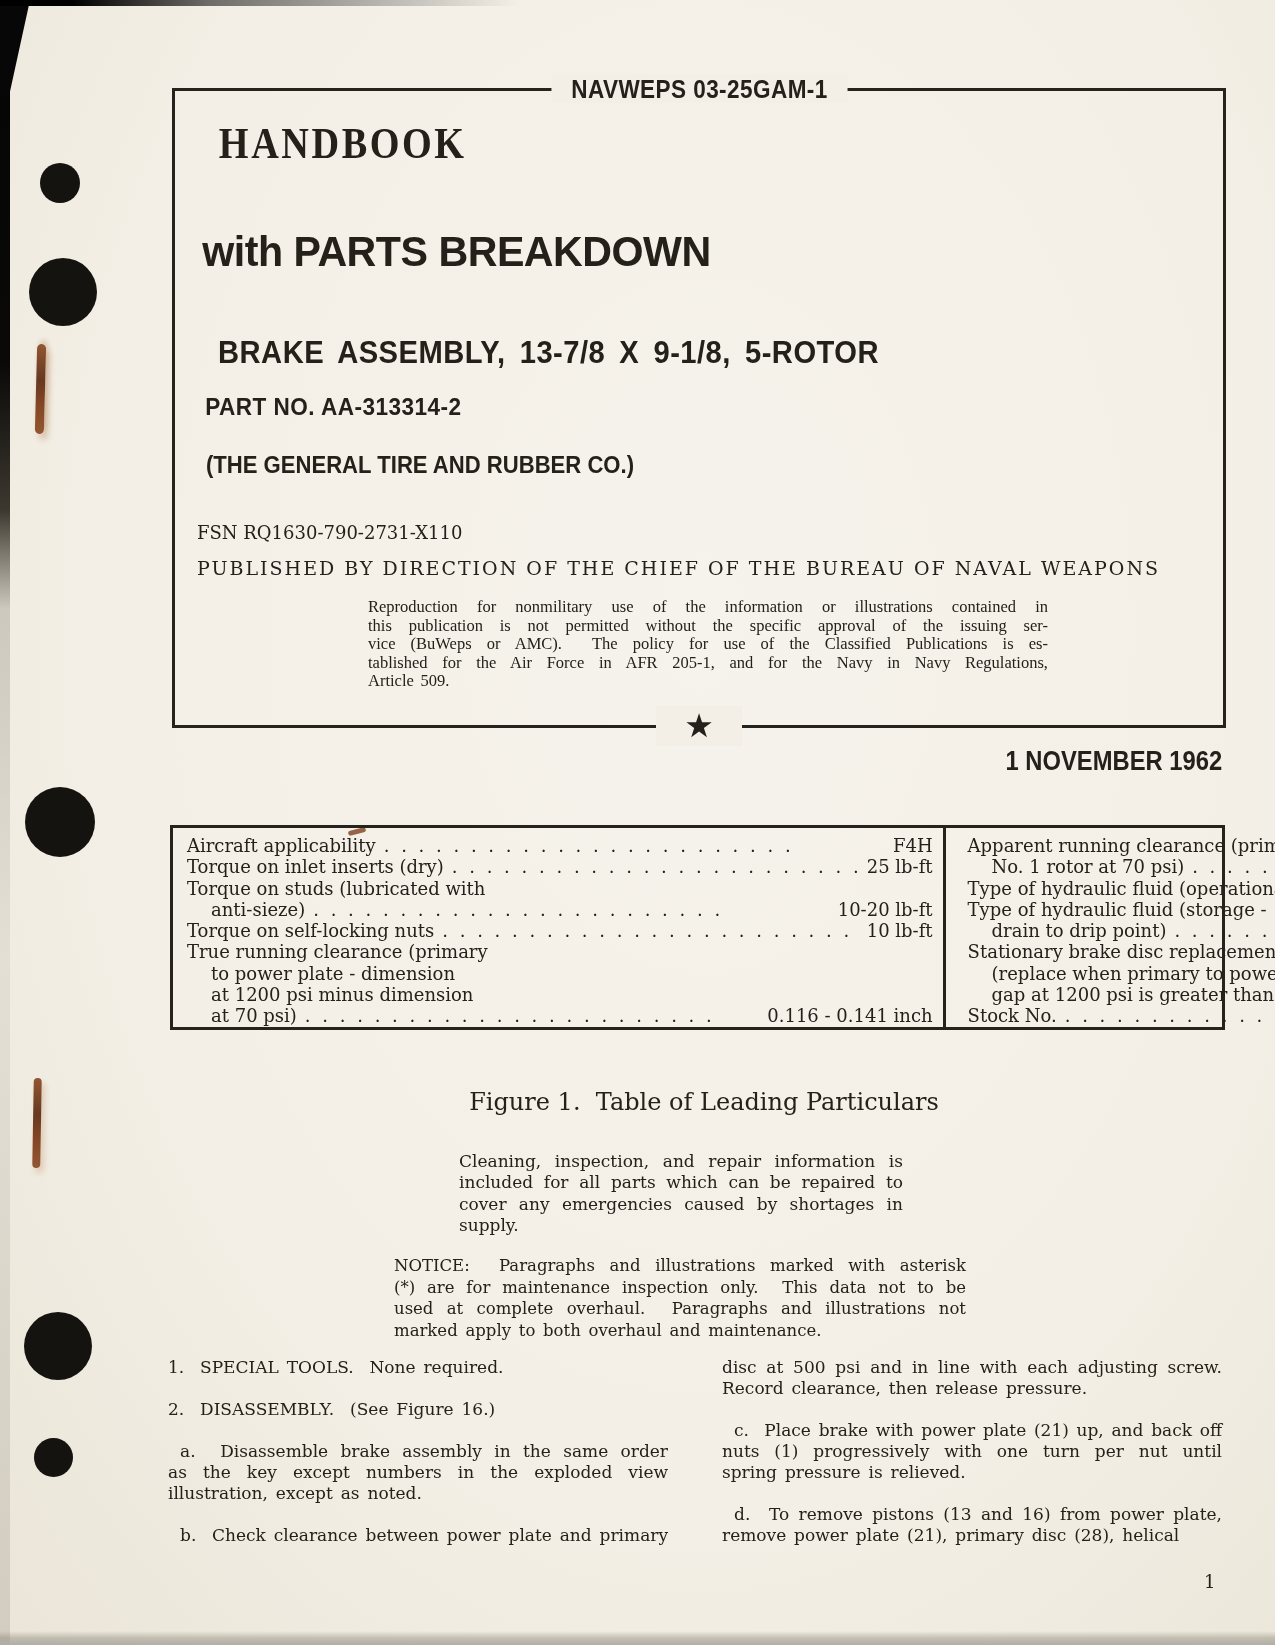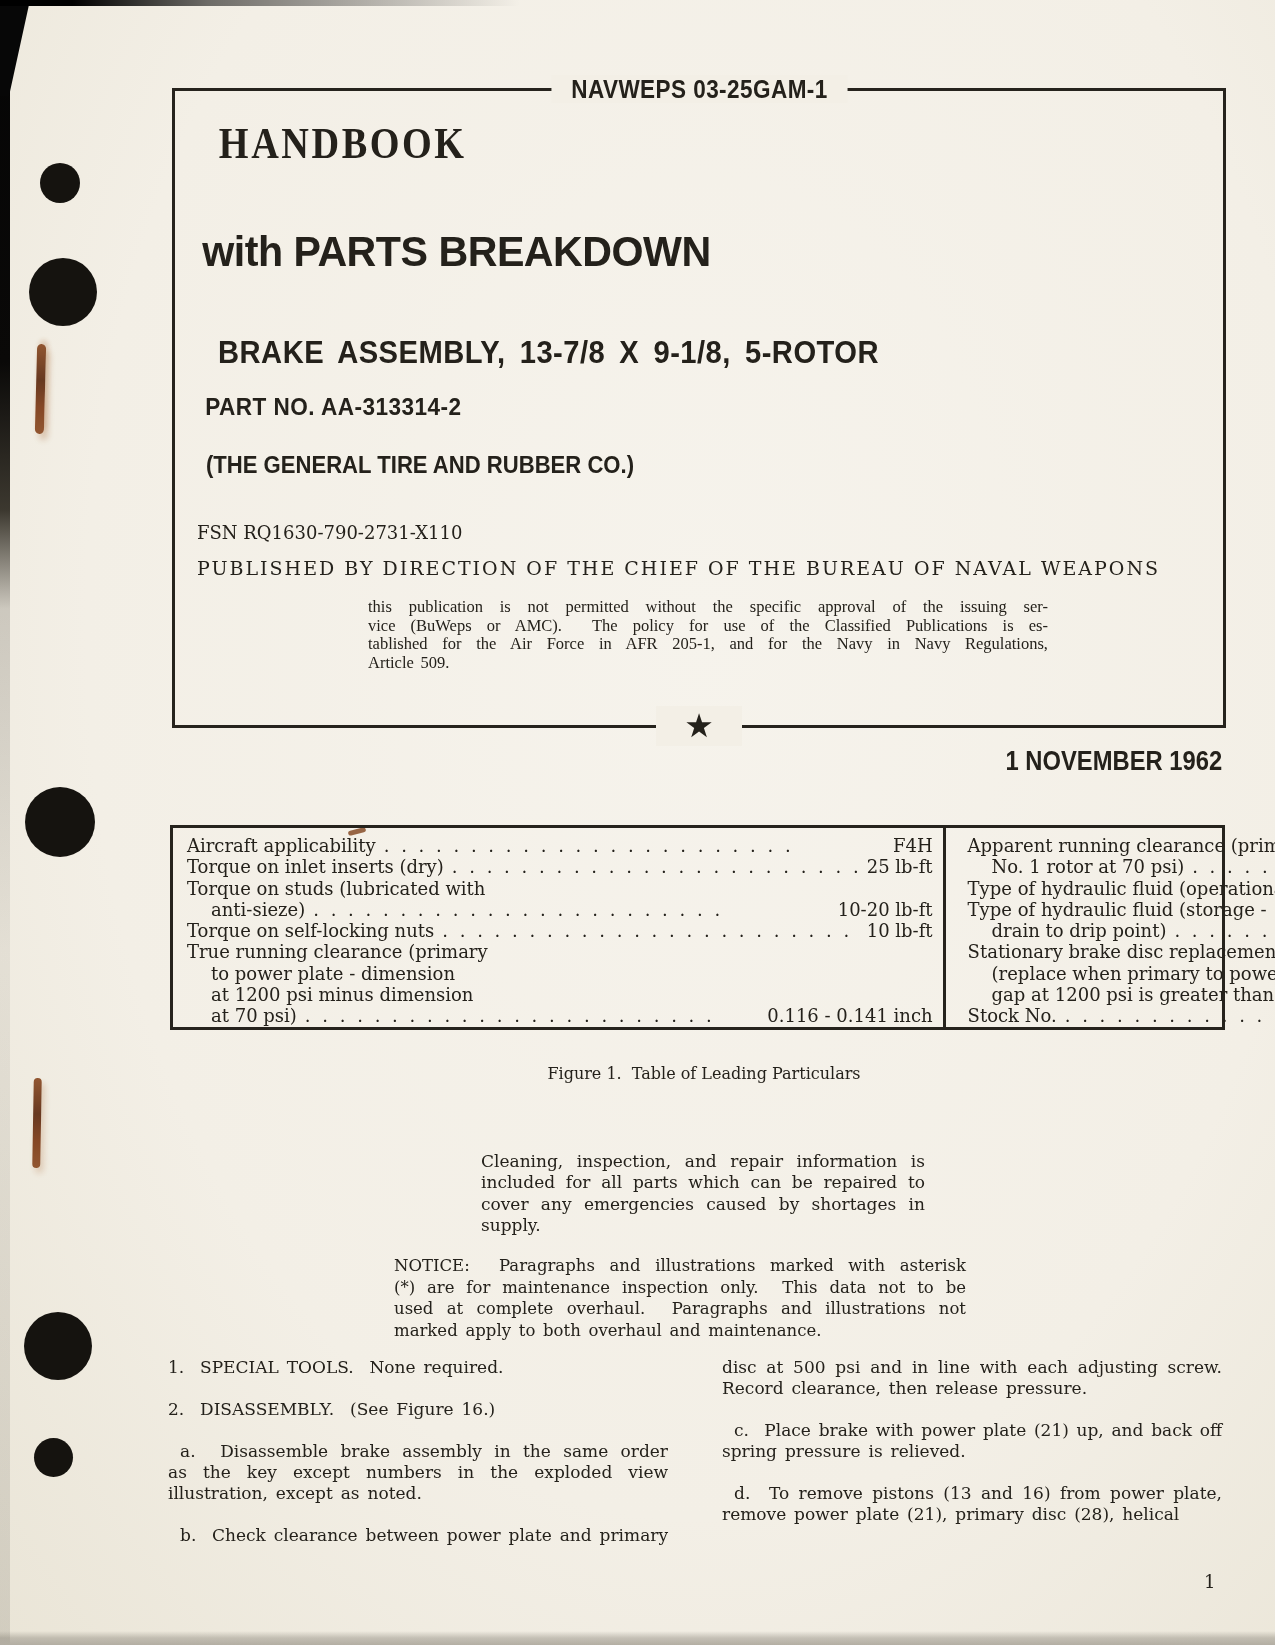--- a/index.html
+++ b/index.html
@@ -77,23 +77,23 @@
   
   .ptable{position:absolute;left:170px;top:825px;width:1055px;height:205px;
     border:3px solid var(--line,#26231d);display:flex;font-size:18px;line-height:21.3px;box-sizing:border-box;}
   .ptable .colL{flex:0 0 528px;padding:7px 10px 0 14px;box-sizing:border-box;}
   .ptable .colR{flex:1;border-left:3px solid var(--line,#26231d);padding:7px 17px 0 22px;box-sizing:border-box;}
   .trow{display:flex;align-items:baseline;}
   .trow.ind{padding-left:24px;}
   .tl,.tv{flex:0 0 auto;white-space:pre;}
   .td{flex:1 1 0;min-width:0;overflow:hidden;white-space:nowrap;letter-spacing:3px;padding:0 5px 0 8px;}
   
-  .fig-cap{position:absolute;left:204px;top:1064px;width:1000px;text-align:center;font-size:16px;}
+  .fig-cap{position:absolute;left:204px;top:1088px;width:1000px;text-align:center;font-size:24px;}
   .note-h{position:absolute;left:204px;top:1107px;width:1000px;text-align:center;font-size:19px;letter-spacing:2px;}
-  .note-b{position:absolute;left:481px;top:1151px;width:444px;font-size:17px;line-height:21.3px;}
+  .note-b{position:absolute;left:459px;top:1151px;width:444px;font-size:17px;line-height:21.3px;}
   .notice{position:absolute;left:394px;top:1255px;width:572px;font-size:16.5px;line-height:21.6px;}
   
   .bcol{position:absolute;top:1357px;width:500px;font-size:17px;line-height:21px;}
   .bcolL{left:168px;}
   .bcolR{left:722px;}
   .pageno{position:absolute;left:1204px;top:1571px;font-size:18px;}
 </style>
 </head>
 <body>
 
@@ -134,20 +134,23 @@
     </div>
     <div class="c t-fsn">
       <span>FSN RQ1630-790-2731-X110</span>
     </div>
     <div class="c t-auth">
       <span>PUBLISHED BY DIRECTION OF THE CHIEF OF THE BUREAU OF NAVAL WEAPONS</span>
     </div>
 
     <div class="repro">
 
+    <div class="jline">
+          <span>Reproduction for nonmilitary use of the information or illustrations contained in</span>
+        </div>
         <div class="jline">
           <span>this publication is not permitted without the specific approval of the issuing ser-</span>
         </div>
         <div class="jline">
           <span>vice (BuWeps or AMC).&nbsp; The policy for use of the Classified Publications is es-</span>
         </div>
         <div class="jline">
           <span>tablished for the Air Force in AFR 205-1, and for the Navy in Navy Regulations,</span>
         </div>
         <div class="jline end">
@@ -317,20 +320,23 @@
 
   <div class="jline">
         <span>disc at 500 psi and in line with each adjusting screw.</span>
       </div>
       <div class="jline end">
         <span>Record clearance, then release pressure.</span>
       </div>
       <div class="jline ind gap">
         <span>c.&nbsp; Place brake with power plate (21) up, and back off</span>
       </div>
+      <div class="jline">
+        <span>nuts (1) progressively with one turn per nut until</span>
+      </div>
       <div class="jline end">
         <span>spring pressure is relieved.</span>
       </div>
       <div class="jline ind gap">
         <span>d.&nbsp; To remove pistons (13 and 16) from power plate,</span>
       </div>
       <div class="jline end">
         <span>remove power plate (21), primary disc (28), helical</span>
       </div>
     </div>

